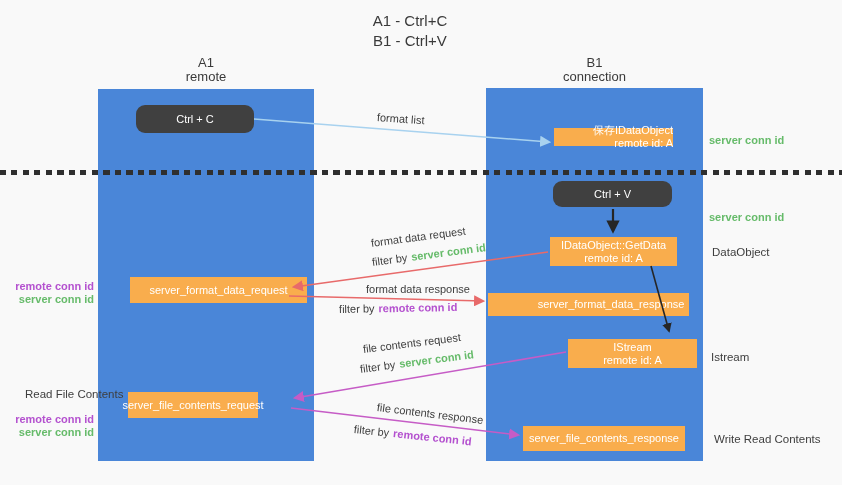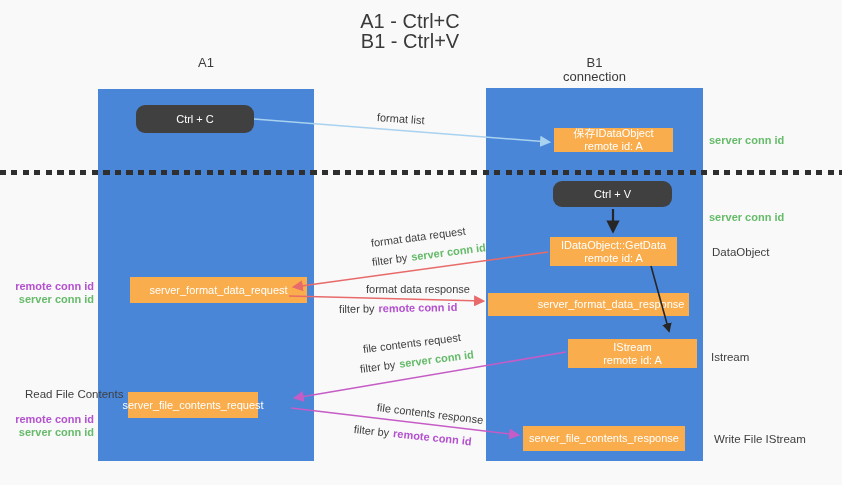--- a/index.html
+++ b/index.html
@@ -5,21 +5,21 @@
   html,body { margin:0; padding:0; }
   .canvas {
     position:relative; width:842px; height:485px;
     background:#f9f9f9; overflow:hidden;
     font-family:"Liberation Sans", sans-serif;
     color:#3c3c3c;
   }
   .abs { position:absolute; }
   .title {
     left:0; width:820px; top:11px; text-align:center;
-    font-size:20px; line-height:20px; color:#3a3a3a;
+    font-size:15px; line-height:20px; color:#3a3a3a;
   }
   .lane-header {
     text-align:center; font-size:13px; line-height:14px; color:#3a3a3a;
   }
   .lane { background:#4a86d8; }
   .divider {
     left:0; top:170px; width:842px; height:5px; z-index:3;
     background:repeating-linear-gradient(90deg,#2f2f2f 0 6px, transparent 6px 11.5px);
   }
   .node {
@@ -46,36 +46,37 @@
 
 <div class="canvas">
 
   <div class="abs title">
     <div>A1 - Ctrl+C</div>
     <div>B1 - Ctrl+V</div>
   </div>
 
   <div class="abs lane-header" style="left:98px; top:56px; width:216px;">
     <div>A1</div>
+    <div>remote</div>
   </div>
   <div class="abs lane-header" style="left:486px; top:56px; width:217px;">
     <div>B1</div>
     <div>connection</div>
   </div>
 
   <div class="abs lane" style="left:98px; top:89px; width:216px; height:372px;"></div>
   <div class="abs lane" style="left:486px; top:88px; width:217px; height:373px;"></div>
 
   <div class="abs divider"></div>
 
   <div class="abs node green" style="left:136px; top:105px; width:118px; height:28px;">
     <div>Ctrl + C</div>
   </div>
 
-  <div class="abs node orange" style="left:554px; top:128px; width:119px; height:24px;">
+  <div class="abs node orange" style="left:554px; top:128px; width:119px; height:18px;align-items:flex-end;">
     <div>保存IDataObject</div>
     <div>remote id: A</div>
   </div>
 
   <div class="abs node green" style="left:553px; top:181px; width:119px; height:26px;">
     <div>Ctrl + V</div>
   </div>
 
   <div class="abs node orange" style="left:550px; top:237px; width:127px; height:29px;">
     <div>IDataObject::GetData</div>
@@ -146,21 +147,21 @@
 
   <div class="abs flowlabel" style="left:377px; top:401px; transform:rotate(7deg);">file contents response</div>
   <div class="abs flowlabel" style="left:354px; top:423px; transform:rotate(6deg);">
     <span class="filter-by">filter by</span><span class="purple-t">remote conn id</span>
   </div>
 
   <div class="abs side green-t" style="left:709px; top:134px;">server conn id</div>
   <div class="abs side green-t" style="left:709px; top:211px;">server conn id</div>
   <div class="abs side plain" style="left:712px; top:246px;">DataObject</div>
   <div class="abs side plain" style="left:711px; top:351px;">Istream</div>
-  <div class="abs side plain" style="left:714px; top:433px;">Write File IStream</div>
+  <div class="abs side plain" style="left:714px; top:433px;">Write Read Contents</div>
 
   <div class="abs side stack" style="left:0; top:280px; width:94px;">
     <div class="purple-t">remote conn id</div>
     <div class="green-t">server conn id</div>
   </div>
   <div class="abs side plain" style="left:7px; top:388px;margin-left:18px;">Read File Contents</div>
   <div class="abs side stack" style="left:0; top:413px; width:94px;">
     <div class="purple-t">remote conn id</div>
     <div class="green-t">server conn id</div>
   </div>

